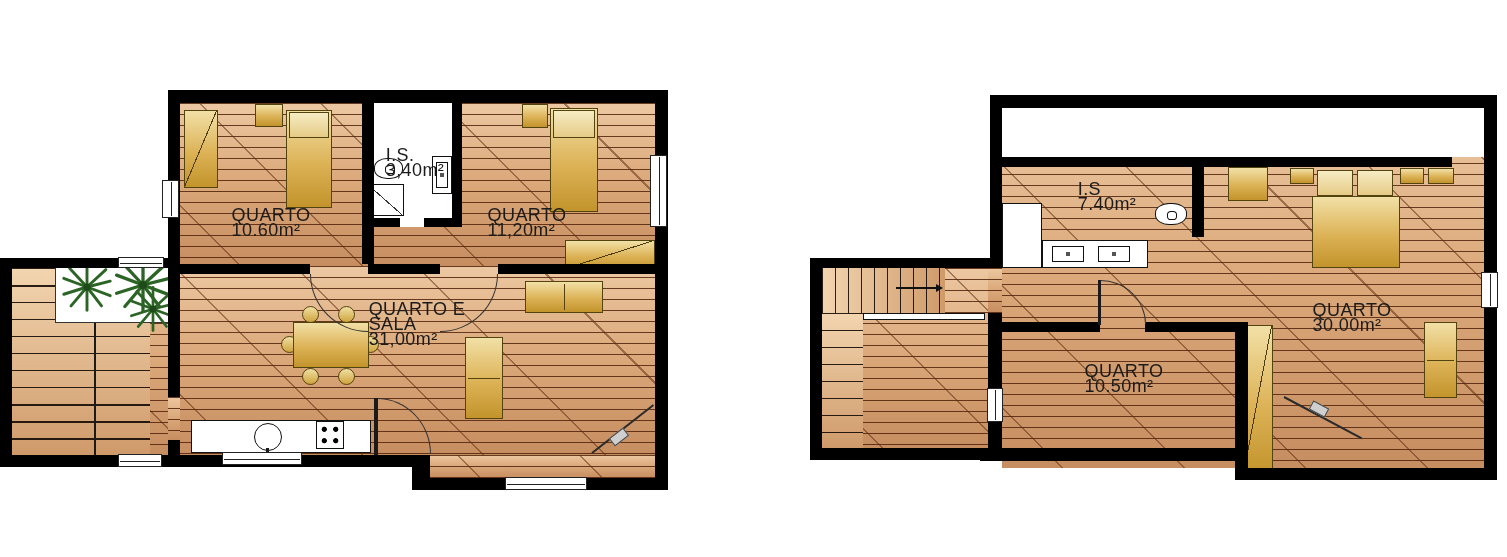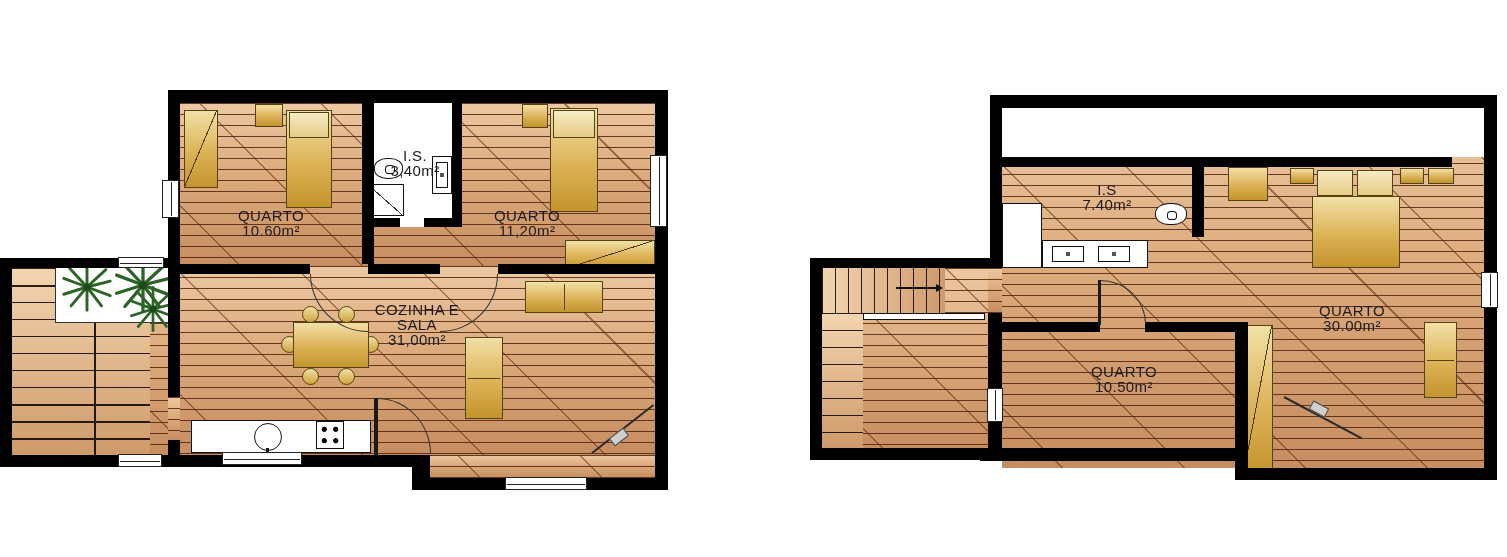--- a/index.html
+++ b/index.html
@@ -44,21 +44,21 @@
   .stove{position:absolute;background:#fff;border:1px solid #111;box-sizing:border-box;
     background-image:
       radial-gradient(circle at 28% 28%, #000 2.2px, rgba(0,0,0,0) 3px),
       radial-gradient(circle at 72% 28%, #000 2.2px, rgba(0,0,0,0) 3px),
       radial-gradient(circle at 28% 72%, #000 2.2px, rgba(0,0,0,0) 3px),
       radial-gradient(circle at 72% 72%, #000 2.2px, rgba(0,0,0,0) 3px);}
   .sink{position:absolute;border:1.5px solid #111;border-radius:50%;background:#fff;}
   .basin{position:absolute;border:1px solid #111;background:#fff;box-sizing:border-box;}
   .basin::after{content:"";position:absolute;left:50%;top:50%;width:4px;height:4px;margin:-2px;
     background:#555;}
-  .lbl{position:absolute;transform:translateX(-50%);text-align:center;font-size:15px;line-height:15px;
+  .lbl{position:absolute;transform:translateX(-50%);text-align:left;font-size:18px;line-height:15px;
        color:#1b1b1b;letter-spacing:.4px;white-space:nowrap;}
   .rail{position:absolute;background:#fff;border:1px solid #111;box-sizing:border-box;}
   .gline{position:absolute;height:2px;background:#2a2a2a;transform-origin:left center;}
   .gbody{position:absolute;width:18px;height:10px;background:#cfcfcf;border:1px solid #444;box-sizing:border-box;}
   .tri{position:absolute;width:0;height:0;border-left:7px solid #111;border-top:4px solid transparent;border-bottom:4px solid transparent;}
   .vline{position:absolute;background:#1a1a1a;}
 </style>
 </head>
 <body>
 
@@ -188,21 +188,21 @@
     </div>
     <div class="lbl" style="left:415px;top:148px;">
       <div>I.S.</div>
       <div>3,40m²</div>
     </div>
     <div class="lbl" style="left:527px;top:208px;">
       <div>QUARTO</div>
       <div>11,20m²</div>
     </div>
     <div class="lbl" style="left:417px;top:302px;">
-      <div>COZINHA E</div>
+      <div>QUARTO E</div>
       <div>SALA</div>
       <div>31,00m²</div>
     </div>
   </div>
 
   <div>
 
     <div class="floor" style="left:1002px;top:108px;width:483px;height:360px;"></div>
     <div class="whitefloor" style="left:1002px;top:108px;width:483px;height:49px;"></div>
     <div class="floor" style="left:822px;top:268px;width:168px;height:180px;"></div>

